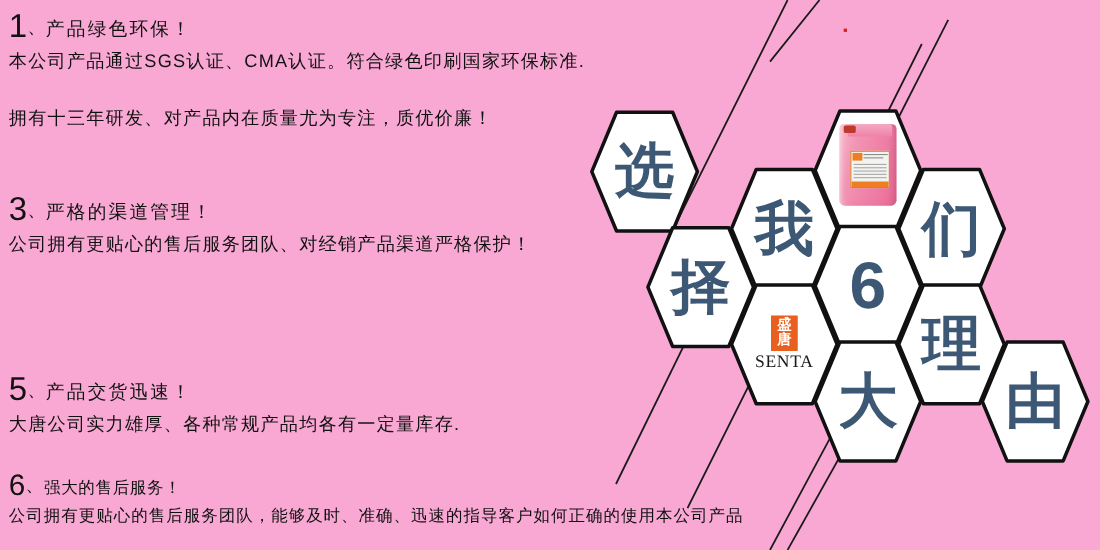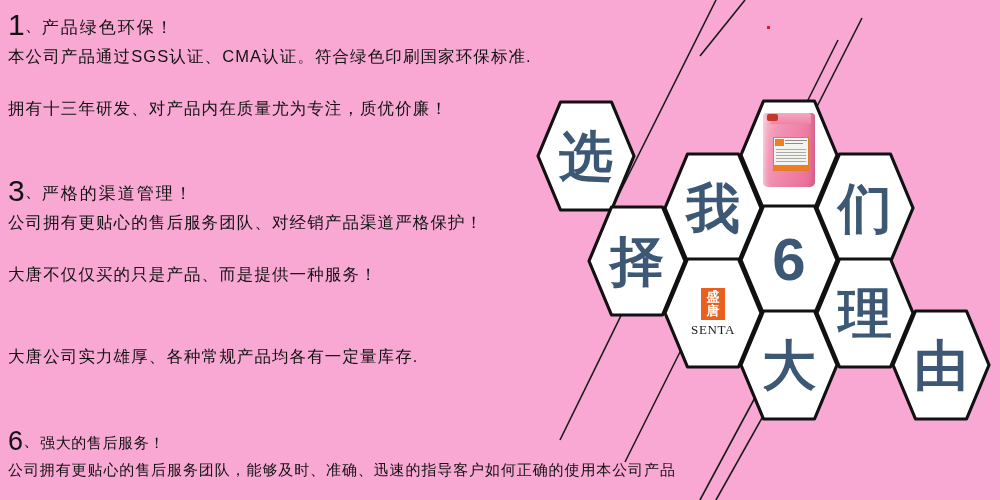--- a/index.html
+++ b/index.html
@@ -119,21 +119,21 @@
     text-align: center;
     font-weight: 700;
     padding: 1px 0 2px 0;
     letter-spacing: 0;
     font-family: "DejaVu Sans", "Liberation Sans", sans-serif;
   }
   .logo-mark span { display: block; }
   .logo-word {
     margin-top: 2px;
     font-family: "Liberation Serif", "DejaVu Serif", serif;
-    font-size: 13px;
+    font-size: 16px;
     letter-spacing: 0.6px;
     color: #1a1a1a;
     font-weight: 400;
   }
 
   
   .product {
     position: absolute;
     left: 22px;
     top: 6px;
@@ -231,24 +231,26 @@
     </div>
 
     <div class="reason r3" style="top:176px">
       <div class="reason-head">
         <span class="reason-num">3</span><span class="reason-sep">、</span><span class="reason-title">严格的渠道管理！</span>
       </div>
       <div class="reason-body">公司拥有更贴心的售后服务团队、对经销产品渠道严格保护！</div>
     </div>
 
     <div class="reason r4" style="top:258px">
-      <div class="reason-body">大唐不仅仅买的只是产品、而是提供一种服务！</div>
     </div>
 
     <div class="reason r5" style="top:340px">
+      <div class="reason-head">
+        <span class="reason-num">5</span><span class="reason-sep">、</span><span class="reason-title">产品交货迅速！</span>
+      </div>
       <div class="reason-body">大唐公司实力雄厚、各种常规产品均各有一定量库存.</div>
     </div>
 
     <div class="reason r6" style="top:428px">
       <div class="reason-head">
         <span class="reason-num">6</span><span class="reason-sep">、</span><span class="reason-title">强大的售后服务！</span>
       </div>
       <div class="reason-body">公司拥有更贴心的售后服务团队，能够及时、准确、迅速的指导客户如何正确的使用本公司产品</div>
     </div>
 

